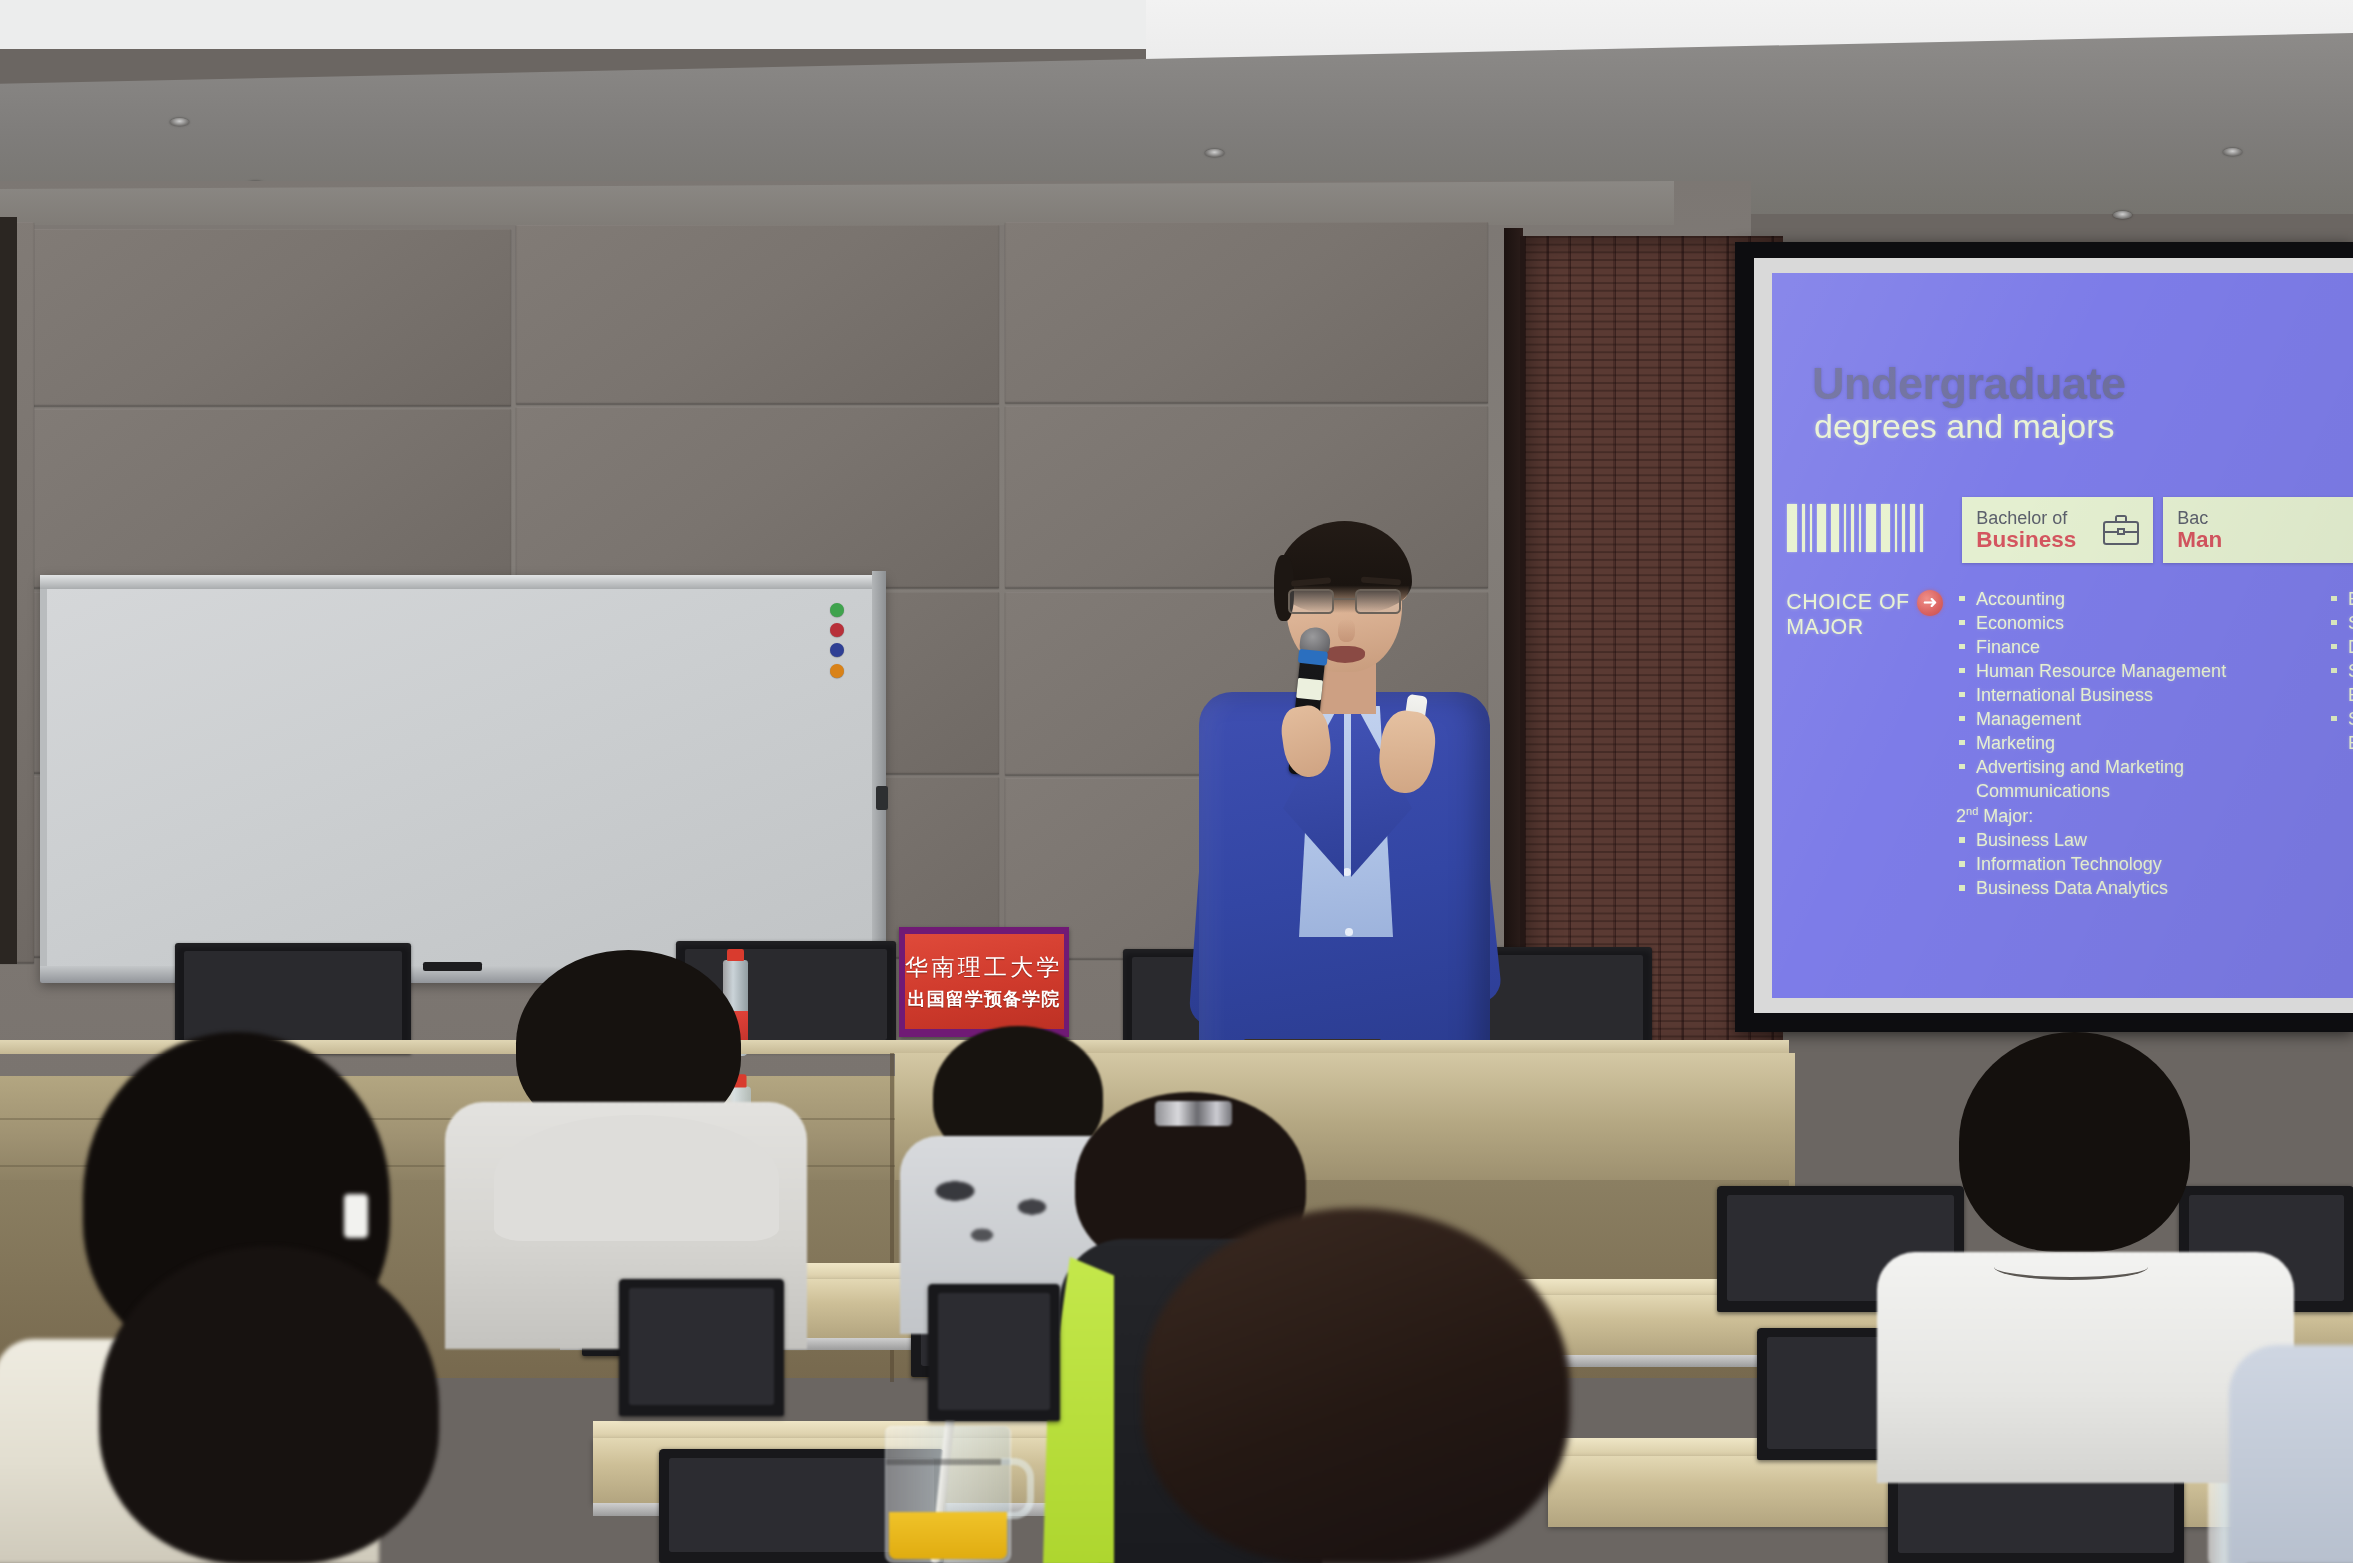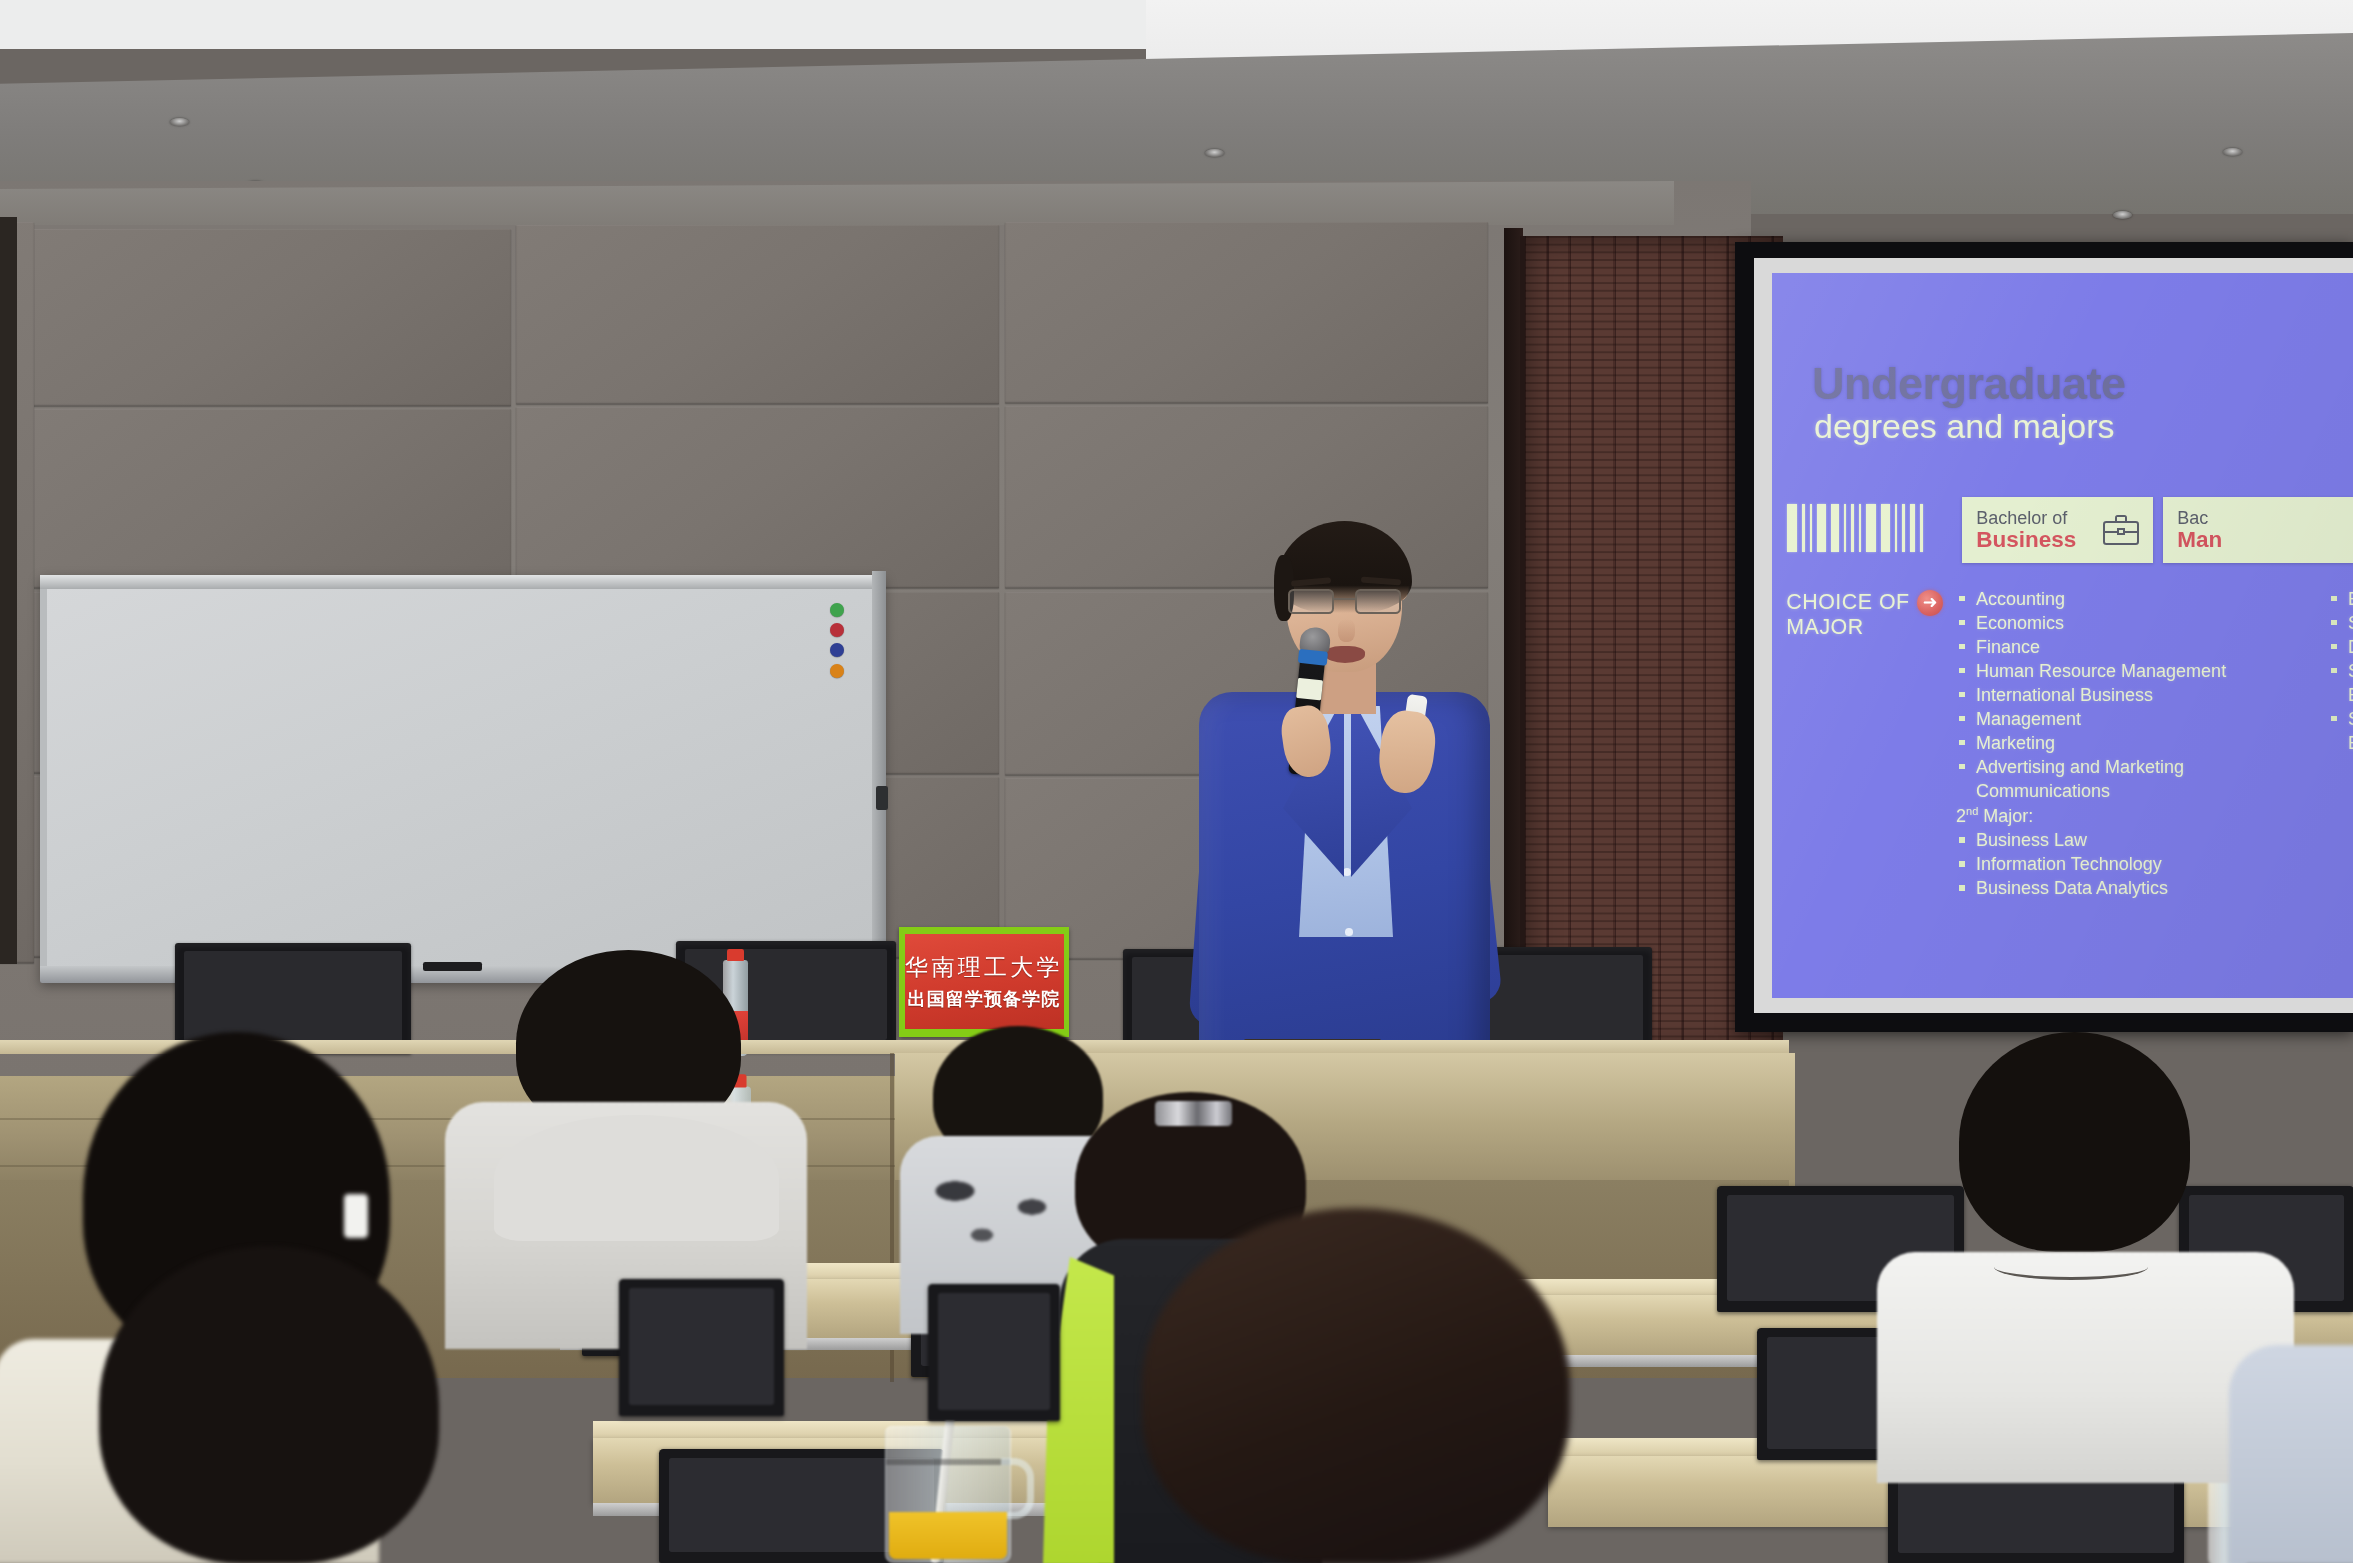--- a/index.html
+++ b/index.html
@@ -204,21 +204,21 @@
     position:absolute; background:#17171a; border-radius:3.3px 3.3px 1.1px 1.1px;
     box-shadow:inset 0 3.3px 7.7px rgba(255,255,255,.05), 0 1.1px 3.3px rgba(0,0,0,.5);
   }
   .stage-chair .mesh {
     position:absolute; inset:7.7px 8.8px 11px 8.8px; background:#2a2a2e; border-radius:2.2px;
   }
 
   
   .name-sign {
     position:absolute; left:899px; top:927px; width:170px; height:110px;
-    background:#84cc16; padding:6.6px 5.5px 7.7px 5.5px;
+    background:#701a75; padding:6.6px 5.5px 7.7px 5.5px;
     box-shadow:0 1.6px 4.4px rgba(0,0,0,.4);
   }
   .name-sign .plate {
     width:100%; height:100%;
     background:linear-gradient(170deg,#df4a3a 0%,#cf3a2c 55%,#bd3124 100%);
     display:flex; flex-direction:column; align-items:center; justify-content:center;
     gap:3.3px;
   }
   .name-sign .l1 {
     color:#fff; font-size:23px; letter-spacing:3.3px; font-weight:400;

